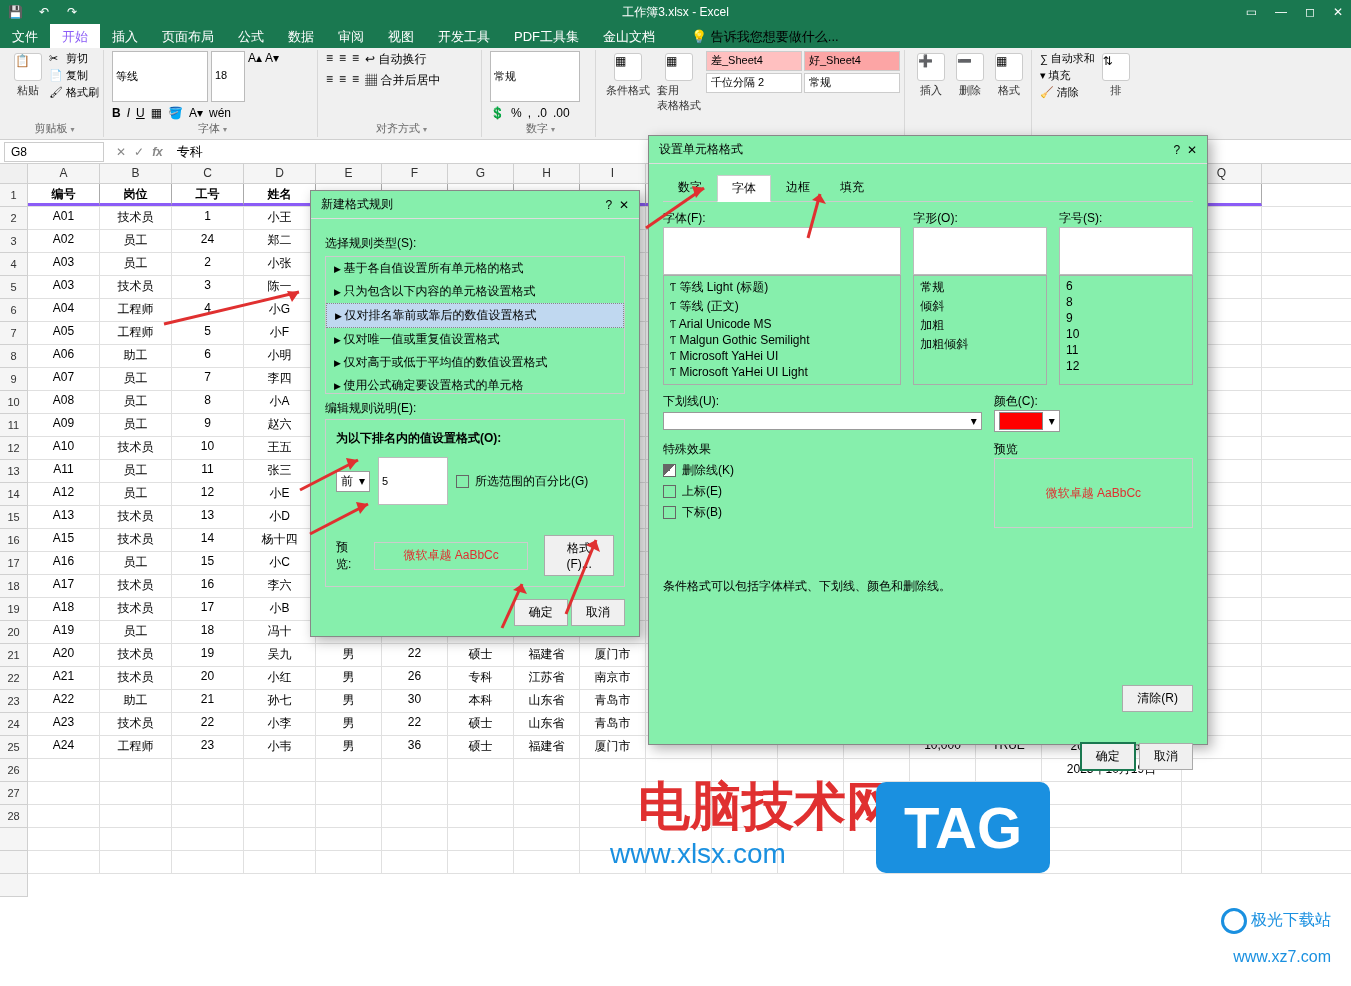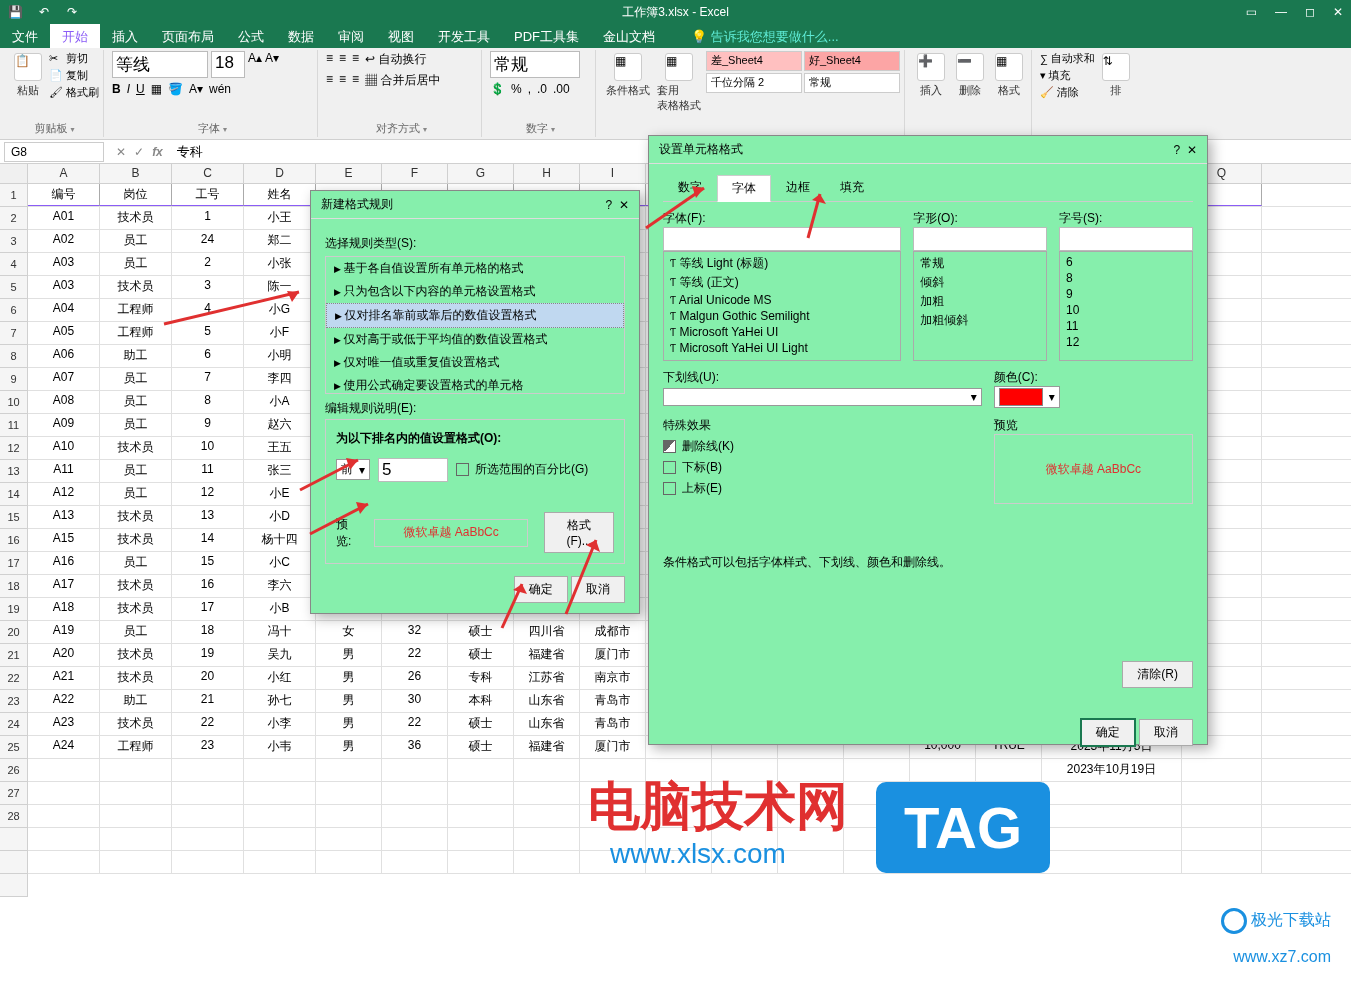--- a/index.html
+++ b/index.html
@@ -5,53 +5,53 @@
 *{box-sizing:border-box;margin:0;padding:0;font-family:"Microsoft YaHei",Arial,sans-serif}
 body{background:#fff;width:1351px;height:986px;position:relative;overflow:hidden;font-size:12px}
 .titlebar{height:24px;background:#1a7850;display:flex;align-items:center;color:#fff;padding:0 8px;position:relative}
 .titlebar .qat{display:flex;gap:12px;align-items:center}
 .titlebar .qat span{width:16px;height:16px;display:flex;align-items:center;justify-content:center}
 .titlebar .doc-title{position:absolute;left:50%;transform:translateX(-50%);font-size:12px}
 .titlebar .win-controls{position:absolute;right:8px;display:flex;gap:18px}
 .tabs{height:24px;background:#1a7850;display:flex;color:#fff;font-size:13px}
 .tabs .tab{padding:4px 12px;cursor:pointer}
 .tabs .tab.active{background:#fff;color:#8b5cf6}
-.tabs .tell{margin-left:12px;color:#5eead4}
+.tabs .tell{margin-left:12px;color:#000000}
 .ribbon{height:92px;background:#f0f0f0;border-bottom:1px solid #d0d0d0;display:flex;padding:2px 6px;gap:4px}
 .rgroup{display:flex;flex-direction:column;border-right:1px solid #d8d8d8;padding:1px 4px;position:relative}
 .rgroup-body{display:flex;flex:1;gap:3px;align-items:flex-start}
 .rgroup-label{text-align:center;font-size:11px;color:#666;margin-top:auto}
 .rgroup-label::after{content:"▾";font-size:8px;margin-left:3px;color:#888}
 .vbtn{display:flex;flex-direction:column;align-items:center;gap:2px;min-width:36px;padding:2px}
 .big-icon{width:28px;height:28px;background:#fff;border:1px solid #ccc;border-radius:3px}
 .lbl{font-size:11px;color:#333}
 .mini-stack{display:flex;flex-direction:column;gap:2px;font-size:11px}
 .mini-stack div{display:flex;align-items:center;gap:3px}
 .small-ico{width:14px;height:14px;display:inline-block}
-.sel{border:1px solid #bbb;background:#fff;padding:1px 3px;font-size:17px}
+.sel{border:1px solid #bbb;background:#fff;padding:17px 3px;font-size:11px}
 .style-gallery{display:grid;grid-template-columns:repeat(2,96px);grid-auto-rows:20px;gap:2px}
 .style-item{border:1px solid #ccc;background:#fff;font-size:11px;padding:1px 4px;overflow:hidden;white-space:nowrap}
 .style-red{background:#ffc0c0}
 .style-green{background:#fca5a5}
 .formula-bar{height:24px;background:#fff;border-bottom:1px solid #d0d0d0;display:flex;align-items:center}
 .name-box{width:100px;border:1px solid #ccc;margin:2px 4px;padding:2px 6px;font-size:12px}
 .fb-btns{display:flex;gap:8px;padding:0 8px;color:#888}
 .fx{font-style:italic;font-weight:bold}
 .formula-input{flex:1;padding:2px 6px;font-size:13px}
 .sheet-area{position:relative;height:750px;overflow:hidden}
 .col-headers{display:flex;height:20px;background:#f5f5f5;border-bottom:1px solid #d0d0d0}
 .corner{width:28px;border-right:1px solid #d0d0d0;background:#f0f0f0}
 .col-h{border-right:1px solid #d0d0d0;text-align:center;font-size:12px;color:#333;line-height:19px}
 .grid-body{display:flex}
 .row-headers{width:28px;background:#f5f5f5}
 .row-h{height:23px;border-bottom:1px solid #d0d0d0;border-right:1px solid #d0d0d0;text-align:center;font-size:11px;color:#333;line-height:22px}
 .cells{flex:1}
 .row{display:flex;height:23px;border-bottom:1px solid #e0e0e0}
 .cell{border-right:1px solid #e0e0e0;padding:2px 4px;font-size:12px;text-align:center;overflow:hidden;white-space:nowrap}
-.hdr-cell{font-weight:normal;border-bottom:1px solid #8b5cf6;border-right:1px solid #aaa}
+.hdr-cell{font-weight:bold;border-bottom:3px solid #8b5cf6;border-right:1px solid #aaa}
 
 .wA{width:72px}.wB{width:72px}.wC{width:72px}.wD{width:72px}.wE{width:66px}.wF{width:66px}.wG{width:66px}.wH{width:66px}.wI{width:66px}.wJ{width:66px}.wK{width:66px}.wL{width:66px}.wM{width:66px}.wN{width:66px}.wO{width:66px}.wP{width:140px}.wQ{width:80px}
 
 .dialog{position:absolute;background:#86efac;border:1px solid #888;box-shadow:4px 4px 12px rgba(0,0,0,.3);font-size:12px}
 .dlg-title{height:28px;display:flex;align-items:center;padding:0 10px;justify-content:space-between;border-bottom:1px solid #ddd}
 .dlg-close{width:18px;text-align:center;cursor:pointer}
 .dlg-body{padding:10px 14px}
 .rule-list{border:1px solid #ccc;margin:4px 0;height:138px}
 .rule-list div{padding:3px 8px;cursor:pointer}
 .rule-list .rule-sel{background:#c0d8f0;border:1px dotted #888}
@@ -882,22 +882,22 @@
   <div class="dlg-title">
     <span>新建格式规则</span>
     <div><span>?</span>&nbsp;&nbsp;<span class="dlg-close">✕</span></div>
   </div>
   <div class="dlg-body">
     <div class="sec-hdr">选择规则类型(S):</div>
     <div class="rule-list" id="ruletypes">
         <div>基于各自值设置所有单元格的格式</div>
         <div>只为包含以下内容的单元格设置格式</div>
         <div class="rule-sel">仅对排名靠前或靠后的数值设置格式</div>
+        <div>仅对唯一值或重复值设置格式</div>
         <div>仅对高于或低于平均值的数值设置格式</div>
-        <div>仅对唯一值或重复值设置格式</div>
         <div>使用公式确定要设置格式的单元格</div>
       </div>
     <div class="sec-hdr">编辑规则说明(E):</div>
     <div style="border:1px solid #ccc;padding:10px">
       <b>为以下排名内的值设置格式(O):</b>
       <div style="margin:10px 0;display:flex;align-items:center;gap:8px">
         <span class="drop"><span>前</span> ▾</span>
         <input class="sel" style="width: 70px;" value="5">
         <span class="checkbox">
             <span class="check-box"></span>
@@ -983,25 +983,25 @@
     </div>
     <div style="display:flex;gap:12px;margin-top:8px">
       <div style="flex:1.6">
         <div>特殊效果</div>
         <div class="checkbox">
             <span class="check-box half"></span>
             <span>删除线(K)</span>
           </div>
         <div class="checkbox">
             <span class="check-box"></span>
-            <span>下标(B)</span>
+            <span>上标(E)</span>
           </div>
         <div class="checkbox">
             <span class="check-box"></span>
-            <span>上标(E)</span>
+            <span>下标(B)</span>
           </div>
       </div>
       <div style="flex:1">
         <div>预览</div>
         <div style="border:1px solid #ccc;height:70px;display:flex;align-items:center;justify-content:center;color:#e03030">微软卓越 AaBbCc</div>
       </div>
     </div>
     <div style="margin-top:50px">条件格式可以包括字体样式、下划线、颜色和删除线。</div>
     <div style="text-align:right;margin-top:90px">
       <button class="btn">清除(R)</button>
@@ -1035,17 +1035,17 @@
   </svg>
 <svg class="arrow" style="left:636px;top:176px;width:80px;height:60px">
     <line class="arrow-line" x1="10" y1="52" x2="68" y2="12"></line>
     <polygon class="arrow-head" points="68,12 56,10 60,22"></polygon>
   </svg>
 <svg class="arrow" style="left:800px;top:186px;width:30px;height:60px">
     <line class="arrow-line" x1="8" y1="52" x2="20" y2="8"></line>
     <polygon class="arrow-head" points="20,8 12,14 26,18"></polygon>
   </svg>
 
-<div class="watermark-txt" style="left:588px;top:772px">电脑技术网</div>
+<div class="watermark-txt" style="left:638px;top:772px">电脑技术网</div>
 <div class="watermark-url" style="left:610px;top:838px">www.xlsx.com</div>
 <div class="tag-badge" style="left:876px;top:782px">TAG</div>
 <div class="footer-mark" style="bottom:52px"><span class="footer-logo"></span><span>极光下载站</span></div>
 <div class="footer-mark">www.xz7.com</div>
 
 </body></html>

